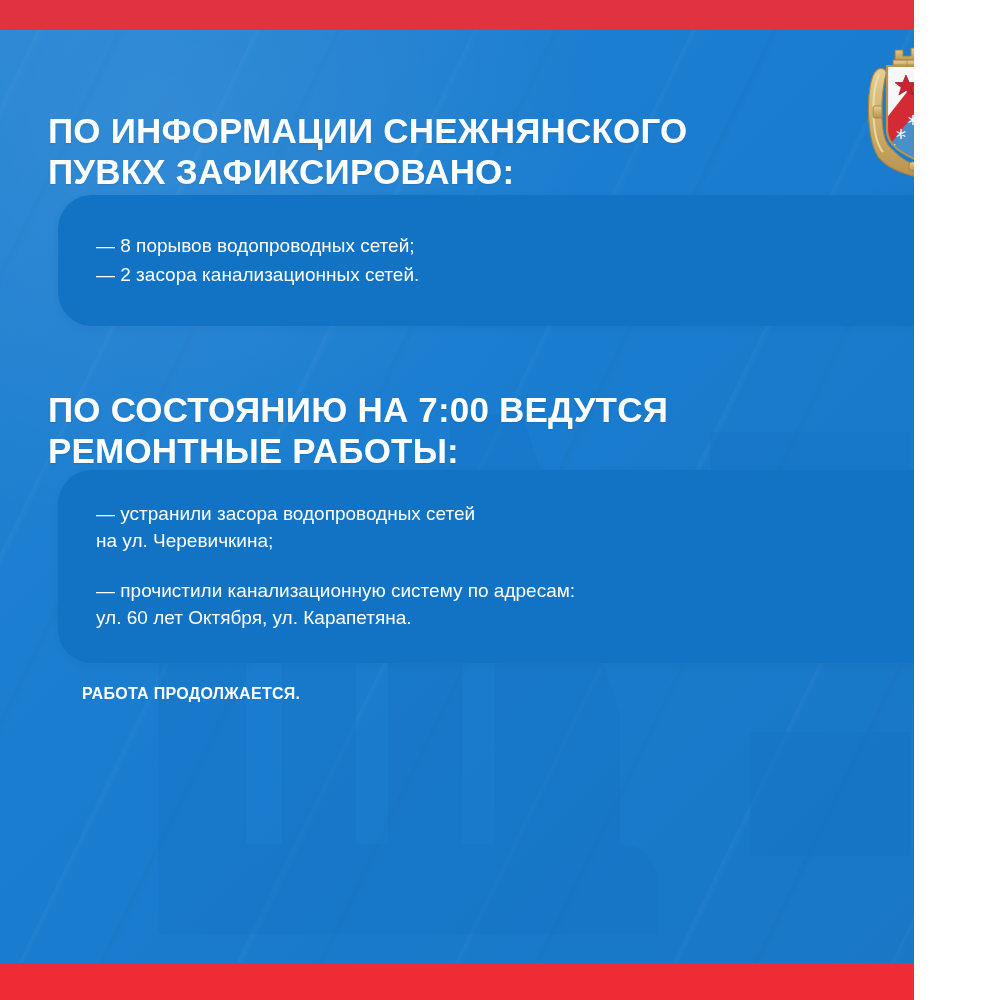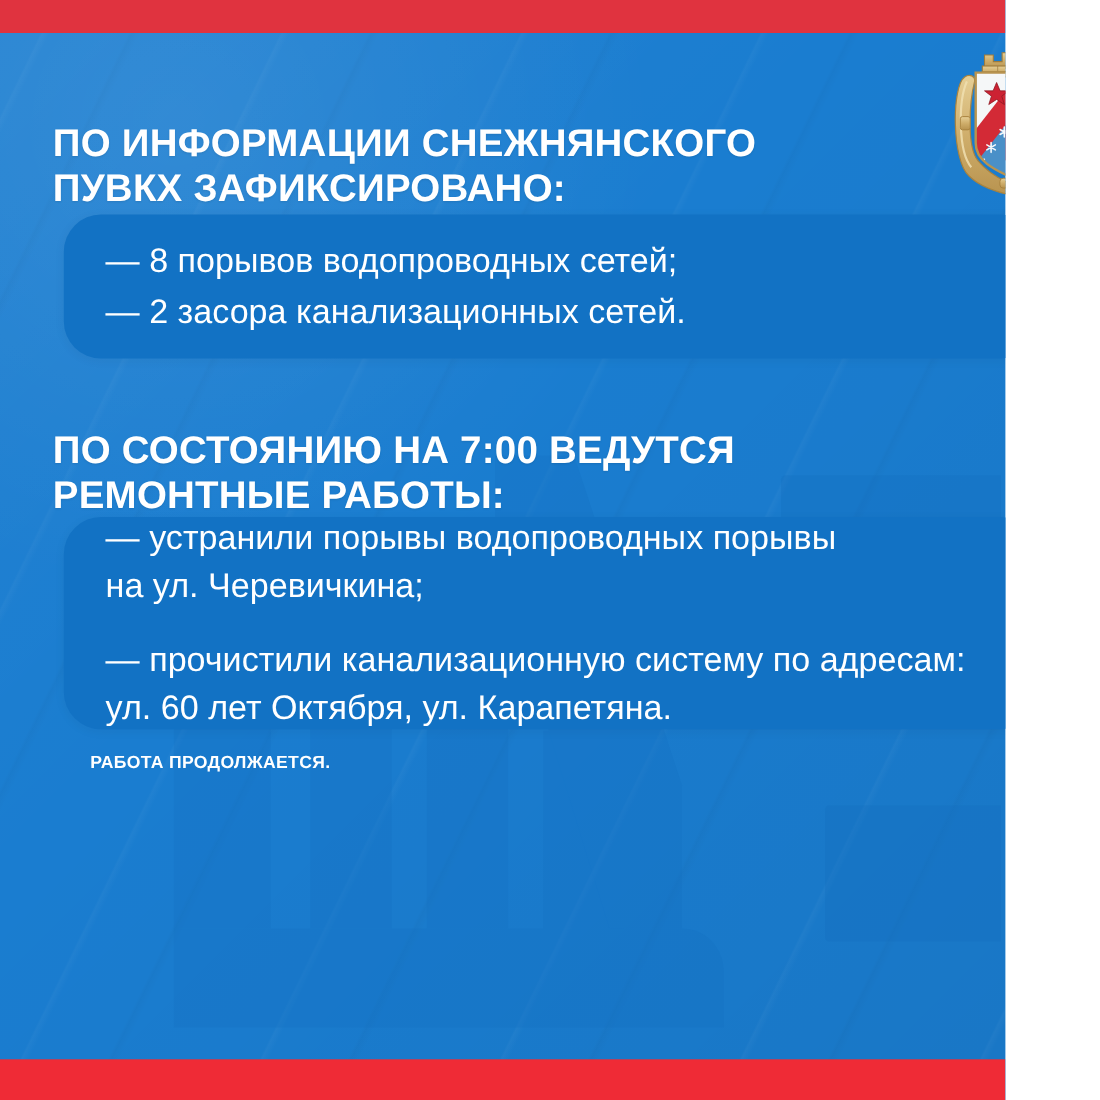--- a/index.html
+++ b/index.html
@@ -117,21 +117,21 @@
     left: 38px;
     right: 24px;
     top: 0;
     bottom: 0;
     display: flex;
     flex-direction: column;
     justify-content: center;
   }
   .card-line {
     color: #ffffff;
-    font-size: 31px;
+    font-size: 19px;
     line-height: 1.42;
     font-weight: 400;
     white-space: pre-line;
   }
   #card-1 .card-line { margin: 1px 0; }
   #card-2 .card-line + .card-line { margin-top: 23px; }
 
   .closing {
     position: absolute;
     left: 82px;
@@ -252,21 +252,21 @@
         <div class="card-line">— 8 порывов водопроводных сетей;</div>
         <div class="card-line">— 2 засора канализационных сетей.</div>
       </div>
     </div>
 
     <h1 class="heading" id="heading-2">ПО СОСТОЯНИЮ НА 7:00 ВЕДУТСЯ
 РЕМОНТНЫЕ РАБОТЫ:</h1>
 
     <div class="card" id="card-2">
       <div class="card-list">
-        <div class="card-line">— устранили порывы водопроводных порывы
+        <div class="card-line">— устранили засора водопроводных сетей
 на ул. Черевичкина;</div>
         <div class="card-line">— прочистили канализационную систему по адресам:
 ул. 60 лет Октября, ул. Карапетяна.</div>
       </div>
     </div>
 
     <div class="closing">РАБОТА ПРОДОЛЖАЕТСЯ.</div>
 
   </div>
 </div>

